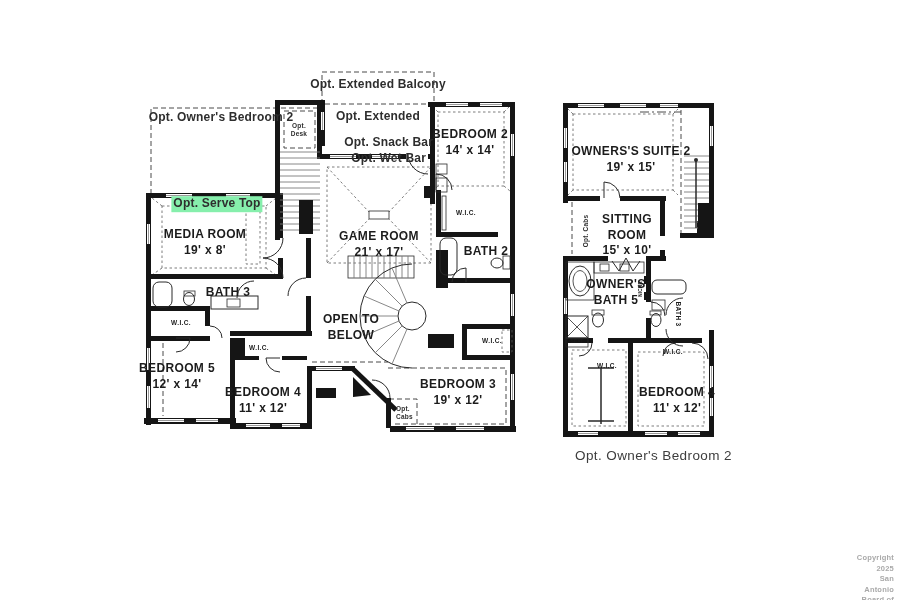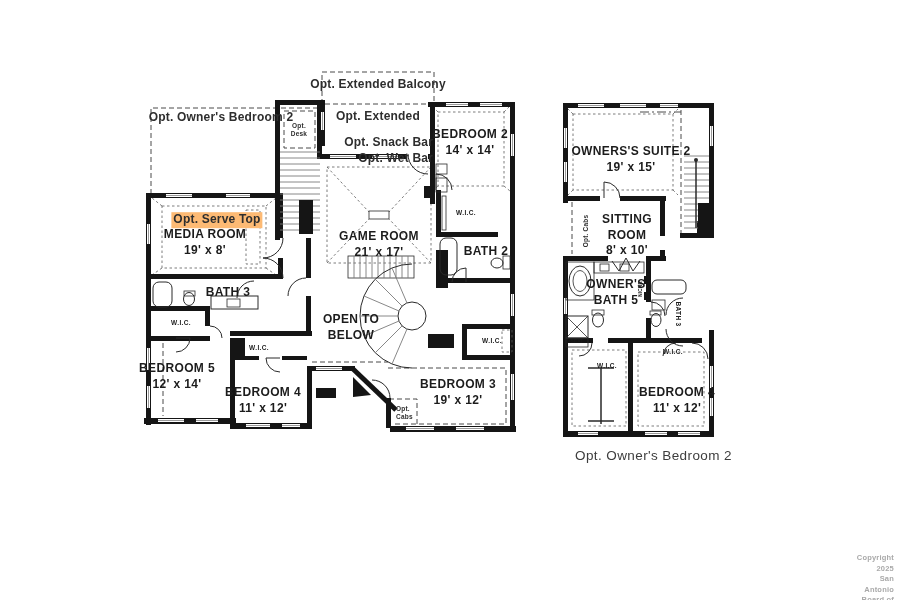--- a/index.html
+++ b/index.html
@@ -20,22 +20,22 @@
   
   .lbl{position:absolute;transform:translate(-50%,-50%);text-align:center;
        color:#1c1c1c;font-weight:700;font-size:12px;line-height:1.3;
        letter-spacing:.35px;white-space:pre-line;}
   .opt{font-weight:600;color:#2e2e2e;letter-spacing:.2px;}
   .sm{font-size:6.5px;}
   .xs{font-size:4.6px;letter-spacing:.2px;}
   .rt90{transform:translate(-50%,-50%) rotate(90deg);}
   .rtn90{transform:translate(-50%,-50%) rotate(-90deg);}
   .left-al{transform:translate(0,-50%);text-align:left;}
-  .right-al{transform:translate(-100%,-50%);text-align:right;}
-  .onwall{background:#fdba74;padding:0 2px;margin-top:16px;}
+  .right-al{transform:translate(-100%,-50%);text-align:center;}
+  .onwall{background:#86efac;padding:0 2px;}
   .caption{position:absolute;transform:translate(0,-50%);font-size:13.5px;
            font-weight:400;color:#3d3d3d;letter-spacing:.4px;white-space:nowrap;}
   .copyright{position:absolute;transform:translate(-100%,-50%);text-align:right;
              font-size:7.5px;font-weight:700;color:#a9a9a9;line-height:1.4;
              white-space:pre-line;letter-spacing:.2px;}
 </style>
 </head>
 <body>
 
 <div id="stage">
@@ -328,21 +328,21 @@
 <div class="lbl" style="left:458px;top:393px">BEDROOM 3
 19' x 12'</div>
 <div class="lbl opt sm left-al" style="left:396px;top:413px;text-align:left">Opt.
 Cabs</div>
 
 <div class="lbl" style="left:631px;top:160px">OWNERS'S SUITE 2
 19' x 15'</div>
 <div class="lbl opt sm rtn90" style="left:586px;top:231px">Opt. Cabs</div>
 <div class="lbl" style="left:627px;top:235px">SITTING
 ROOM
-8' x 10'</div>
+15' x 10'</div>
 <div class="lbl" style="left:616px;top:293px">OWNER'S
 BATH 5</div>
 <div class="lbl xs rtn90" style="left:641px;top:289px">NICHE</div>
 <div class="lbl sm rt90" style="left:678px;top:314px">BATH 3</div>
 <div class="lbl xs" style="left:577px;top:342px">SEAT</div>
 <div class="lbl sm" style="left:673px;top:352px">W.I.C.</div>
 <div class="lbl sm" style="left:607px;top:366px">W.I.C.</div>
 <div class="lbl" style="left:677px;top:401px">BEDROOM 4
 11' x 12'</div>
 

